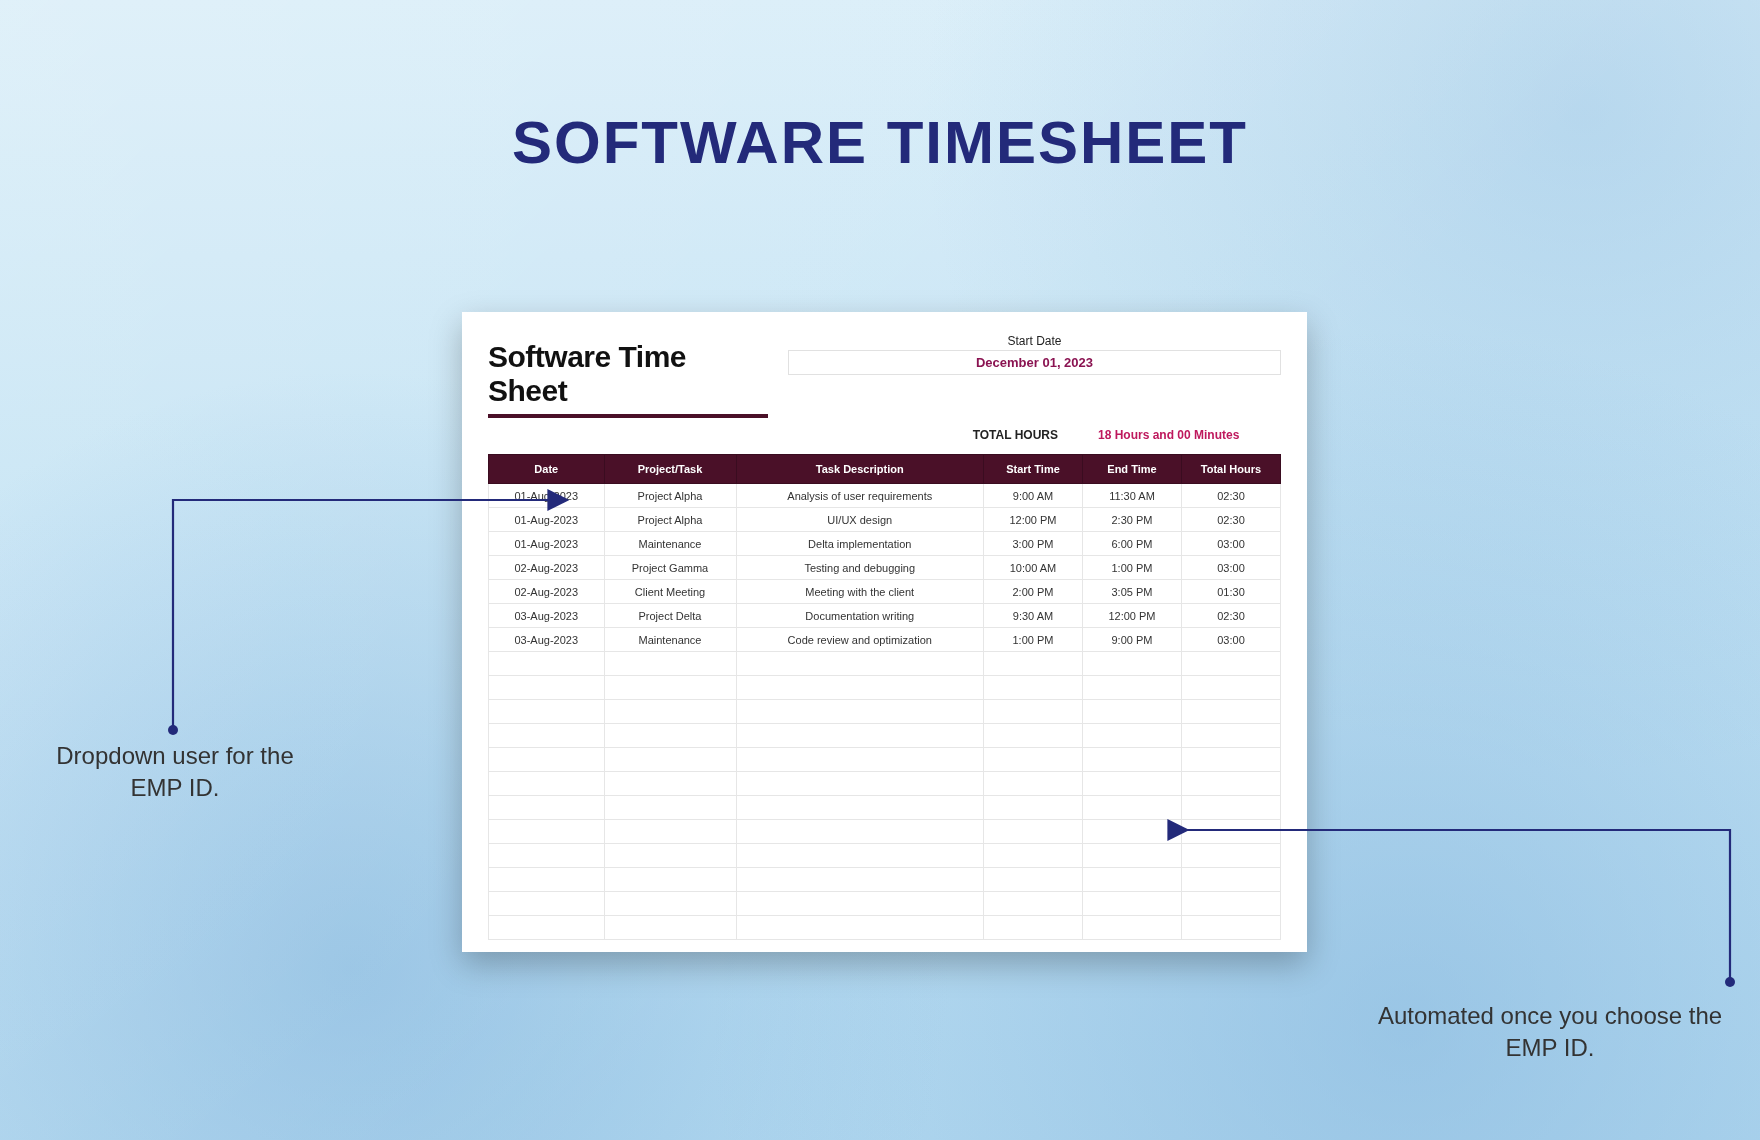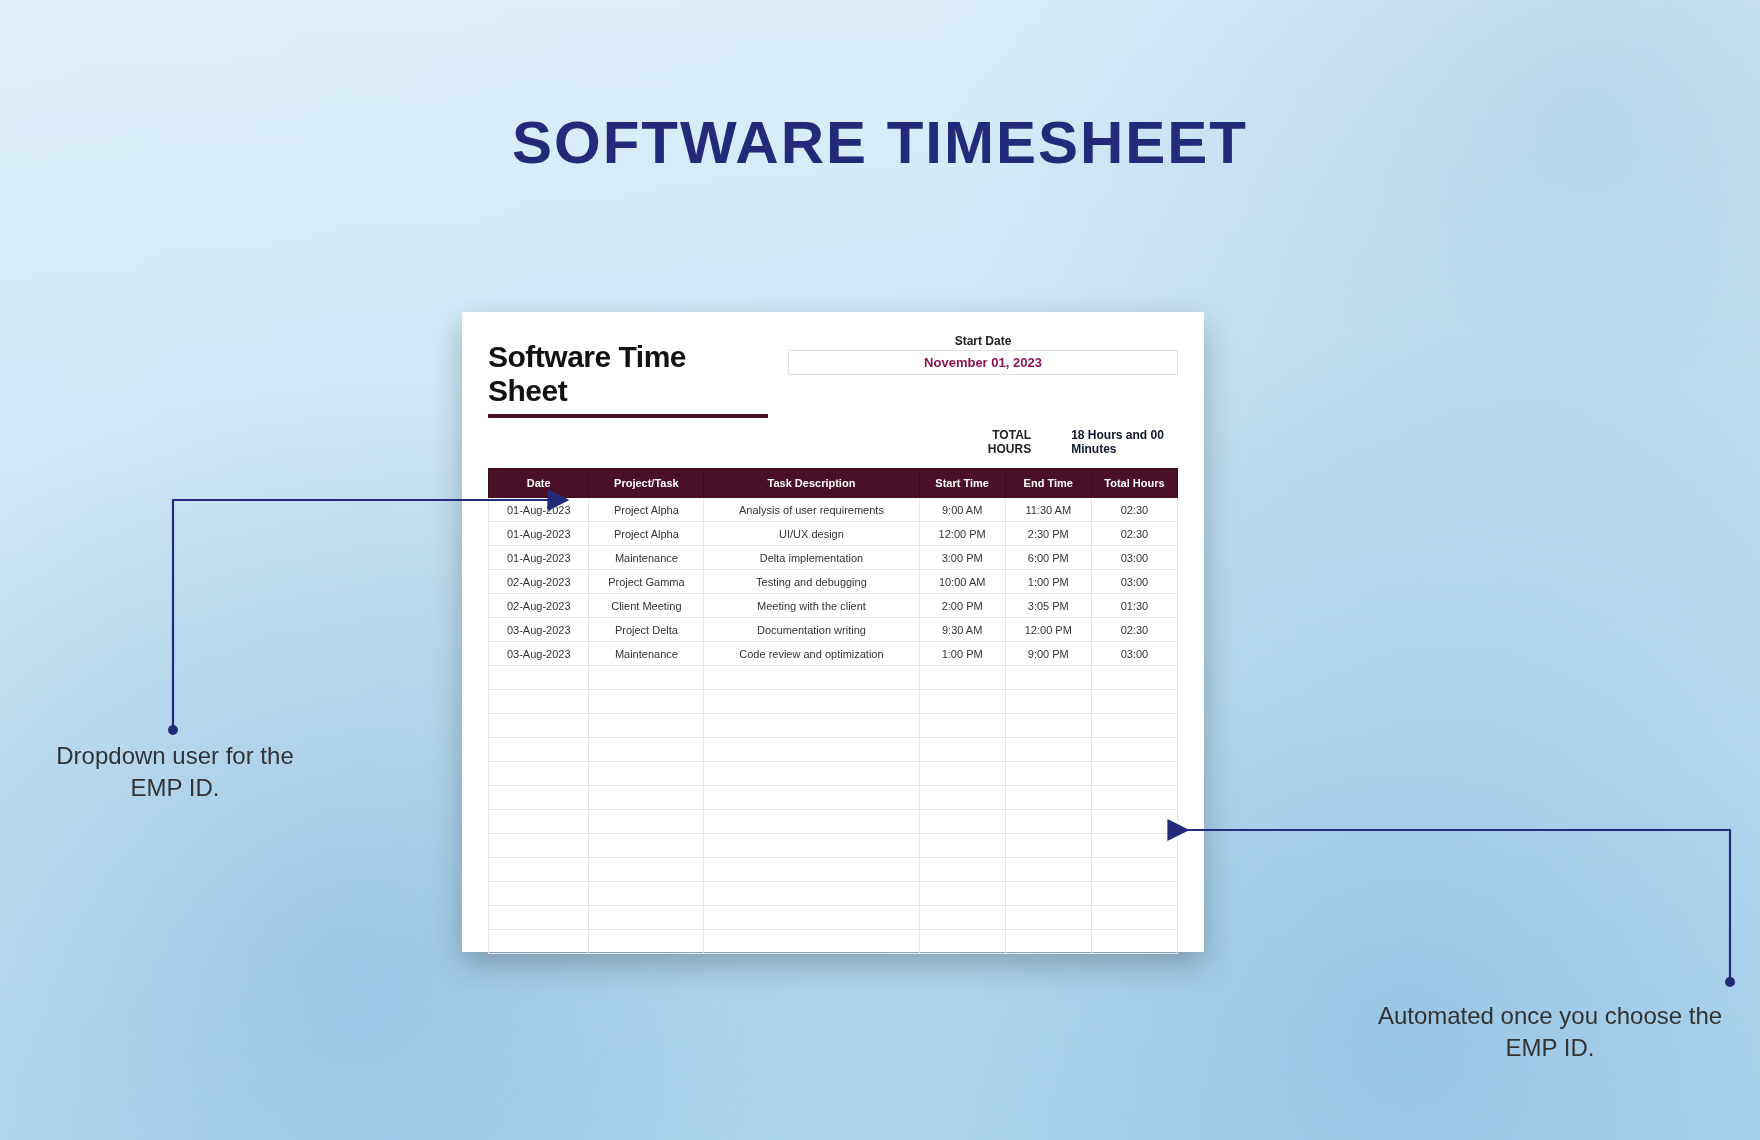--- a/index.html
+++ b/index.html
@@ -28,21 +28,21 @@
     font-weight: 800;
     letter-spacing: 2px;
     color: #232a7a;
   }
 
   
   .sheet {
     position: absolute;
     left: 462px;
     top: 312px;
-    width: 742px;
+    width: 845px;
     height: 640px;
     background: #ffffff;
     box-shadow: 0 12px 30px rgba(0,0,0,0.25);
     padding: 22px 26px 10px 26px;
   }
 
   .sheet-top {
     display: flex;
     align-items: flex-start;
     gap: 20px;
@@ -54,21 +54,21 @@
     font-weight: 900;
     letter-spacing: -0.5px;
     color: #111;
     border-bottom: 4px solid #4a1028;
     padding-bottom: 6px;
     margin-top: 6px;
   }
   .date-col { flex: 1; }
   .date-label {
     font-size: 12px;
-    font-weight: 700;
+    font-weight: 400;
     color: #222;
     text-align: center;
     margin-bottom: 2px;
   }
   .date-box {
     border: 1px solid #e1e1e1;
     padding: 4px 6px;
     text-align: center;
     font-size: 13px;
     font-weight: 700;
@@ -82,21 +82,21 @@
     font-weight: 700;
   }
   .total-label {
     margin-left: 460px;
     color: #222;
     width: 110px;
     text-align: right;
   }
   .total-val {
     margin-left: 40px;
-    color: #0f172a;
+    color: #be185d;
   }
 
   
   table.tsheet {
     margin-top: 12px;
     width: 100%;
     border-collapse: collapse;
     table-layout: fixed;
     padding-left: 46px;
   }
@@ -146,21 +146,21 @@
 
 <div class="main-title">SOFTWARE TIMESHEET</div>
 
 <div class="sheet">
   <div class="sheet-top">
     <div class="sheet-title-wrap">
       <div class="sheet-title">Software Time Sheet</div>
     </div>
     <div class="date-col">
       <div class="date-label">Start Date</div>
-      <div class="date-box">November 01, 2023</div>
+      <div class="date-box">December 01, 2023</div>
     </div>
   </div>
 
   <div class="total-row">
     <div class="total-label">TOTAL HOURS</div>
     <div class="total-val">18 Hours and 00 Minutes</div>
   </div>
 
   <table class="tsheet">
     <colgroup>

